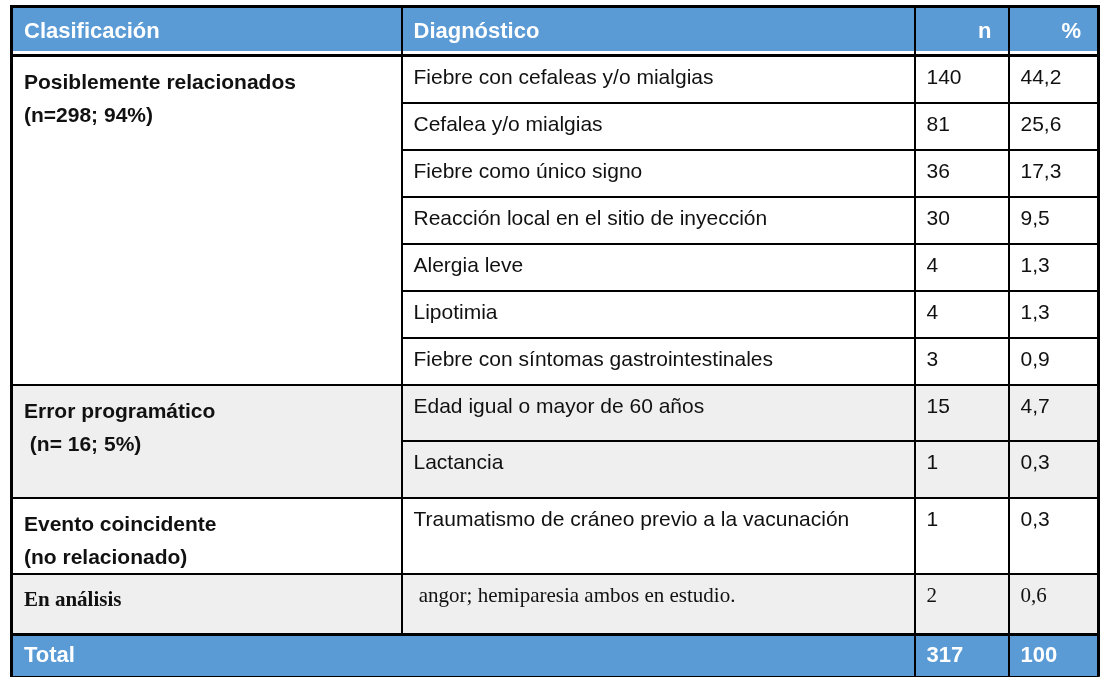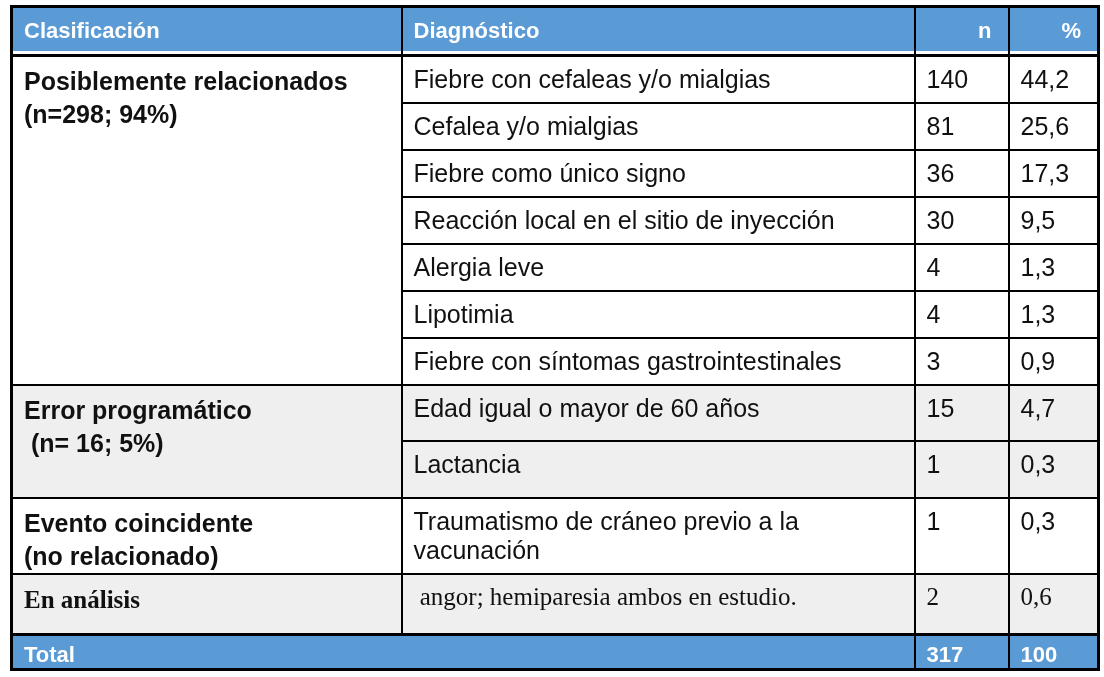--- a/index.html
+++ b/index.html
@@ -37,35 +37,35 @@
     font-weight: bold;
     text-align: left;
     padding: 10px 12px 0 11px;
     border-bottom: 3px solid #000000;
     box-shadow: inset 0 -3px 0 #ffffff;
   }
   .esavi th.num { text-align: right; padding-right: 16px; }
   .esavi td {
     background: #ffffff;
     color: #111111;
-    font-size: 25px;
+    font-size: 21px;
     padding: 8px 12px 0 11px;
   }
   .esavi td.diag { white-space: pre-wrap; }
   .esavi td.num { text-align: left; padding-right: 14px; }
   .esavi td.clas { font-weight: bold; }
   .clas-line { line-height: 33px; white-space: pre-wrap; }
   .esavi td.gray { background: #efefef; }
   tr.h49 { height: 49px; }
   tr.h47 { height: 47px; }
   tr.h56 { height: 56px; }
   tr.h57 { height: 57px; }
   tr.h60 { height: 60px; }
   tr.h61 { height: 61px; font-family: Liberation Serif, serif; }
-  tr.h43 { height: 35px; }
+  tr.h43 { height: 43px; }
   tr.total-row td {
     background: #5b9bd5;
     color: #ffffff;
     font-weight: bold;
     font-size: 22px;
     padding-top: 6px;
     border-top: 3px solid #000000;
   }
 </style>
 </head>

